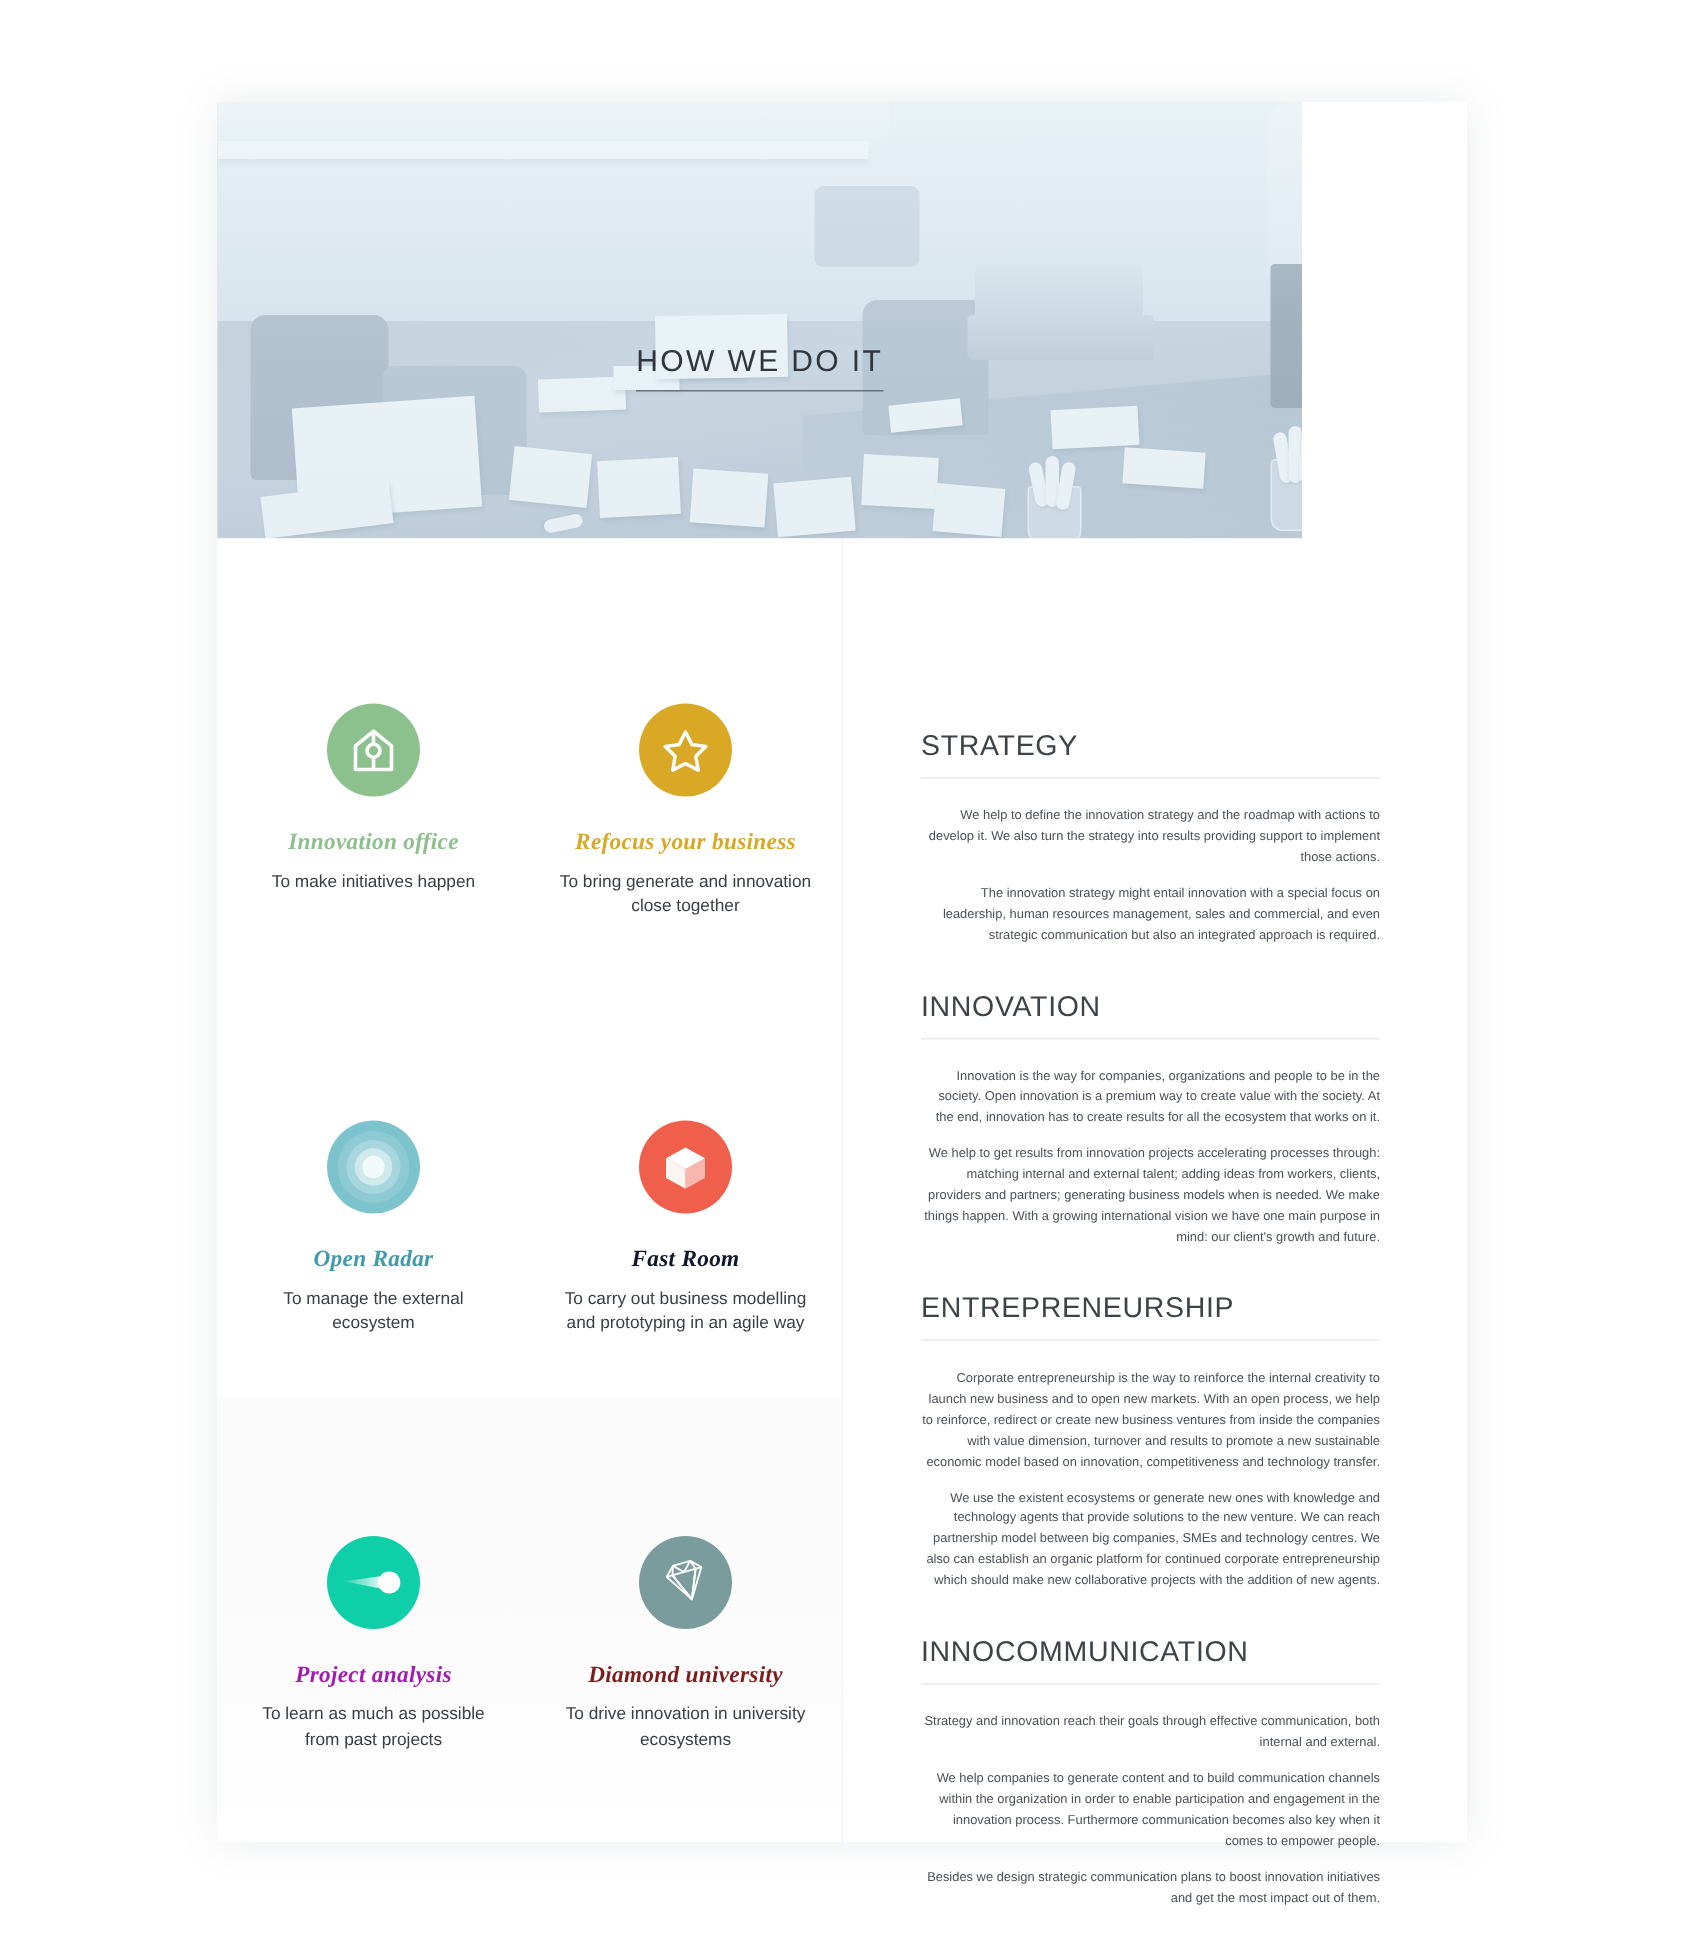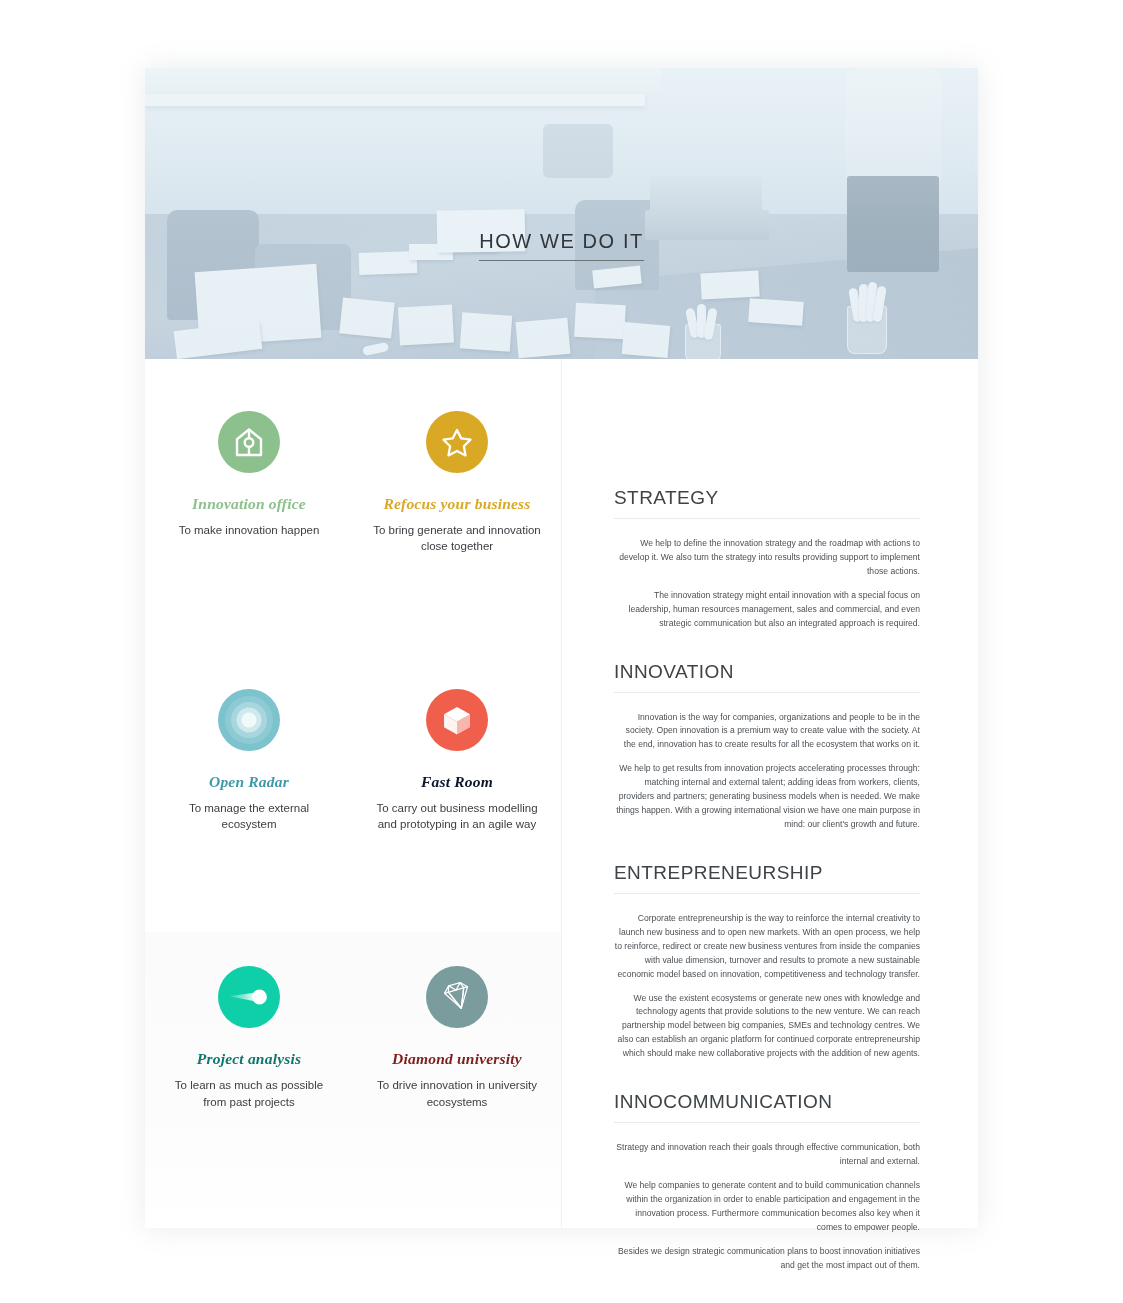--- a/index.html
+++ b/index.html
@@ -25,21 +25,21 @@
     top: 68px;
     width: 833px;
     height: 1160px;
     background: #ffffff;
     box-shadow: 0 0 26px rgba(120,130,145,0.16);
   }
 
   
   .hero {
     position: relative;
-    width: 833px;
+    width: 723px;
     height: 291px;
     overflow: hidden;
     background: #c6d2dc;
   }
   .hero-photo { position: absolute; inset: 0; }
 
   
   .hp-wall {
     position: absolute; left: 0; top: 0; width: 100%; height: 54%;
     background: linear-gradient(180deg, #f3f7fa 0%, #e6edf3 46%, #dbe4ec 100%);
@@ -139,21 +139,21 @@
   .col-right {
     position: relative;
     width: 416px;
     background: #ffffff;
     padding: 128px 58px 0 52px;
   }
 
   
   .tiles {
     position: relative;
-    padding-top: 52px;
+    padding-top: 110px;
     display: grid;
     grid-template-columns: 1fr 1fr;
     row-gap: 134px;
   }
   .tile { text-align: center; padding: 0 12px; }
   .tile-icon {
     width: 62px; height: 62px;
     border-radius: 50%;
     margin: 0 auto 22px;
     display: flex; align-items: center; justify-content: center;
@@ -265,21 +265,21 @@
           <div class="tile">
             <div class="tile-icon" style="background:#8cc08c;">
               <svg width="34" height="34" viewBox="0 0 34 34">
                 <path d="M17 4.5 L29 14.2 L29 30 L5 30 L5 14.2 Z" fill="none" stroke="#ffffff" stroke-width="2.4" stroke-linejoin="round"></path>
                 <path d="M17 4.5 L17 13.5" stroke="#ffffff" stroke-width="2.4"></path>
                 <path d="M17 30 L17 21" stroke="#ffffff" stroke-width="2.4"></path>
                 <circle cx="17" cy="17.5" r="4.3" fill="none" stroke="#ffffff" stroke-width="2.4"></circle>
               </svg>
             </div>
             <div class="tile-title" style="color:#8cc08c;">Innovation office</div>
-            <div class="tile-desc">To make innovation happen</div>
+            <div class="tile-desc">To make initiatives happen</div>
           </div>
 
           <div class="tile">
             <div class="tile-icon" style="background:#d9a824;">
               <svg width="34" height="34" viewBox="0 0 34 34">
                 <path d="M17 5 L21.3 13.4 L30.5 14.7 L23.9 21.2 L25.5 30.4 L17 26 L8.5 30.4 L10.1 21.2 L3.5 14.7 L12.7 13.4 Z" fill="none" stroke="#ffffff" stroke-width="2.3" stroke-linejoin="round"></path>
               </svg>
             </div>
             <div class="tile-title" style="color:#d9a824;">Refocus your business</div>
             <div class="tile-desc">To bring generate and innovation close together</div>
@@ -317,21 +317,21 @@
                   <linearGradient id="tailgrad" x1="0" y1="0" x2="1" y2="0">
                     <stop offset="0%" stop-color="#ffffff" stop-opacity="0.12"></stop>
                     <stop offset="55%" stop-color="#ffffff" stop-opacity="0.55"></stop>
                     <stop offset="100%" stop-color="#ffffff" stop-opacity="1"></stop>
                   </linearGradient>
                 </defs>
                 <path d="M2 14.2 L30 10.4 L30 19.6 Z" fill="url(#tailgrad)"></path>
                 <circle cx="32.5" cy="15" r="7.4" fill="#ffffff"></circle>
               </svg>
             </div>
-            <div class="tile-title" style="color:#0f766e;font-style:italic;">Project analysis</div>
+            <div class="tile-title" style="color:#a21caf;font-style:italic;">Project analysis</div>
             <div class="tile-desc">To learn as much as possible from past projects</div>
           </div>
 
           <div class="tile">
             <div class="tile-icon" style="background:#7b9c9c;">
               <svg width="38" height="38" viewBox="0 0 38 38">
                 <g fill="none" stroke="#ffffff" stroke-width="1.25" stroke-linejoin="round" transform="rotate(-16 19 19)">
                   <path d="M8 12 L14 6 L26 6 L32 12 L20 31 Z"></path>
                   <path d="M8 12 L32 12"></path>
                   <path d="M14 6 L12 12 L20 31 L28 12 L26 6"></path>

